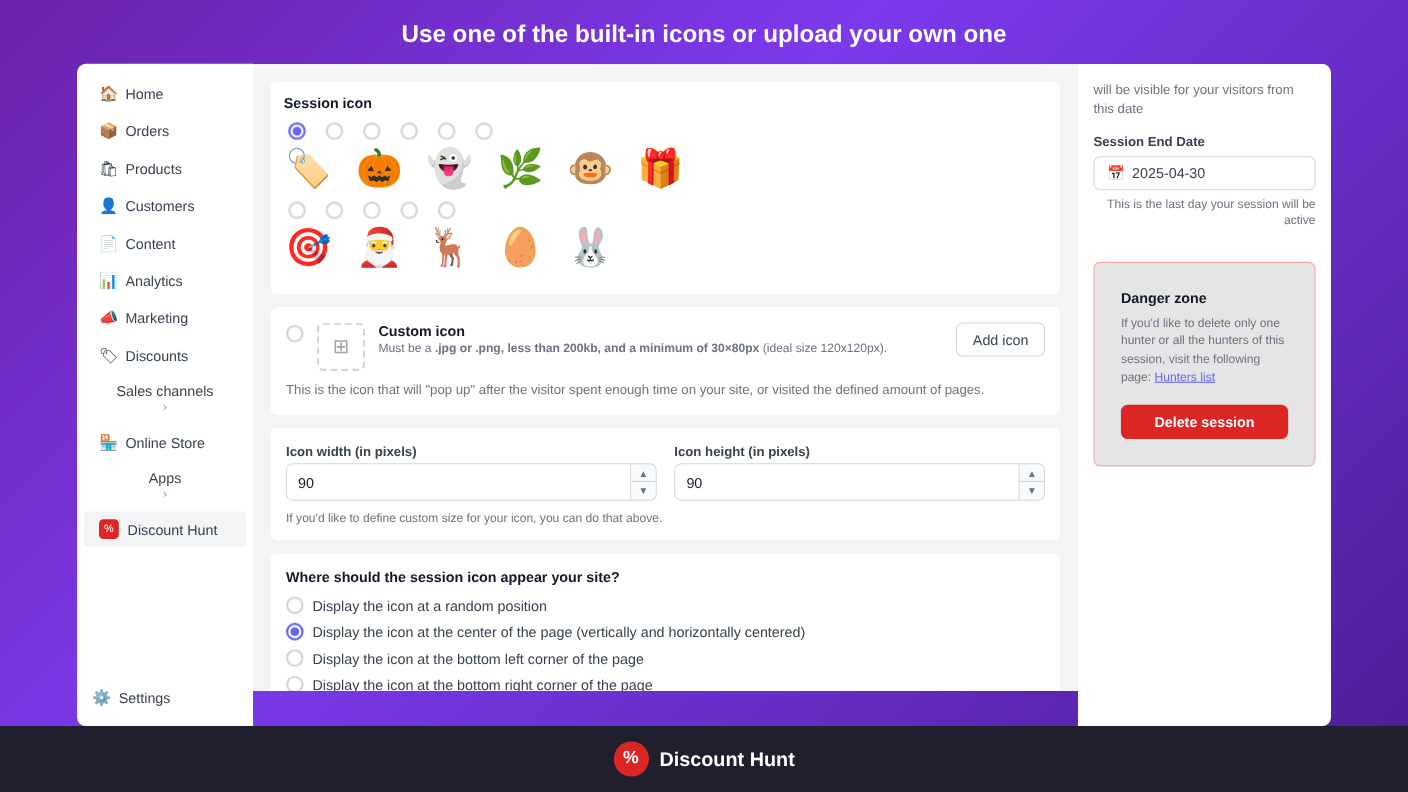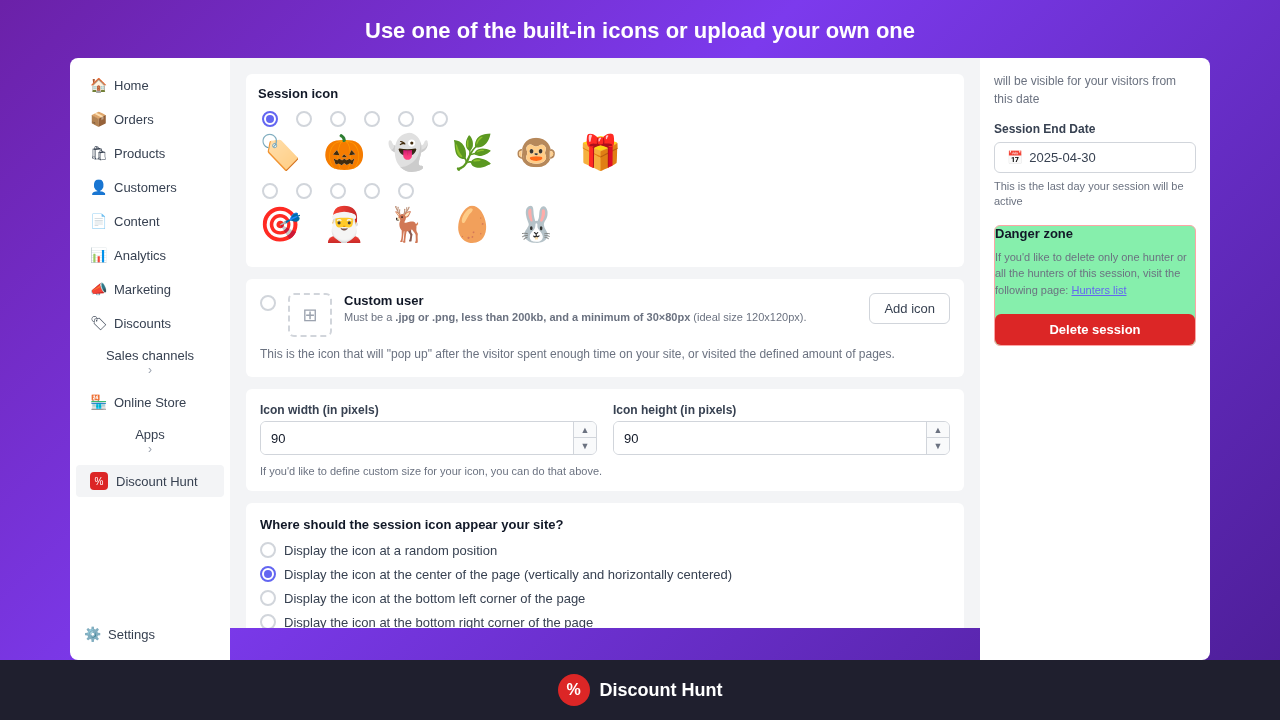--- a/index.html
+++ b/index.html
@@ -288,26 +288,26 @@
       border: 1px solid #d1d5db;
       border-radius: 6px;
       padding: 7px 12px;
       font-size: 13px;
       color: #374151;
       cursor: pointer;
       background: white;
       width: 100%;
       margin-bottom: 6px;
     }
-    .rp-date-note { font-size: 11px; color: #6b7280; line-height: 1.4; margin-bottom: 15px; }
+    .rp-date-note { font-size: 11px; color: #6b7280; line-height: 1.4; margin-bottom: 28px; text-align: right; }
     .danger-zone {
       border: 1px solid #fca5a5;
       border-radius: 6px;
-      padding: 0;
-      background: #86efac;
+      padding: 24px;
+      background: #e5e5e5;
     }
     .danger-title { font-size: 13px; font-weight: 700; color: #111827; margin-bottom: 8px; }
     .danger-text { font-size: 11px; color: #6b7280; line-height: 1.5; margin-bottom: 6px; }
     .danger-link { color: #6366f1; text-decoration: underline; cursor: pointer; }
     .delete-btn {
       background: #dc2626;
       color: white;
       border: none;
       border-radius: 6px;
       padding: 8px 14px;
@@ -461,21 +461,21 @@
     <div class="custom-icon-section">
       <div class="custom-icon-header">
         <div class="custom-icon-left">
           <div class="custom-icon-radio-wrap">
             <div class="radio-btn"></div>
           </div>
           <div class="custom-icon-box">
             <span>⊞</span>
           </div>
           <div class="custom-icon-info">
-            <div class="custom-icon-title">Custom user</div>
+            <div class="custom-icon-title">Custom icon</div>
             <div class="custom-icon-desc">
               Must be a <strong>.jpg or .png, less than 200kb, and a minimum of 30×80px</strong> (ideal size 120x120px).
             </div>
           </div>
         </div>
         <button class="add-icon-btn">Add icon</button>
       </div>
       <div class="custom-icon-note">This is the icon that will "pop up" after the visitor spent enough time on your site, or visited the defined amount of pages.</div>
     </div>
 

